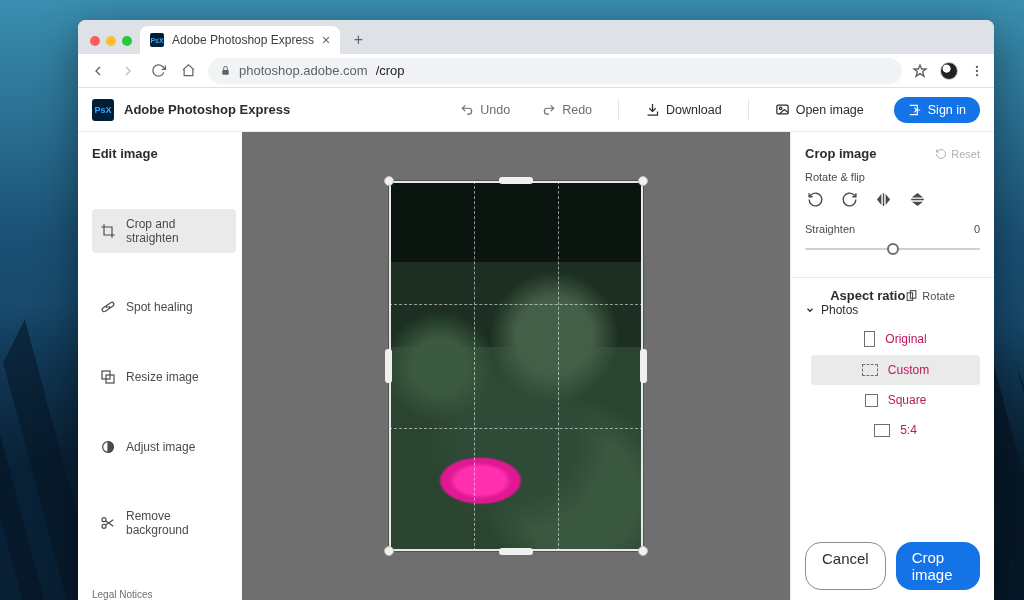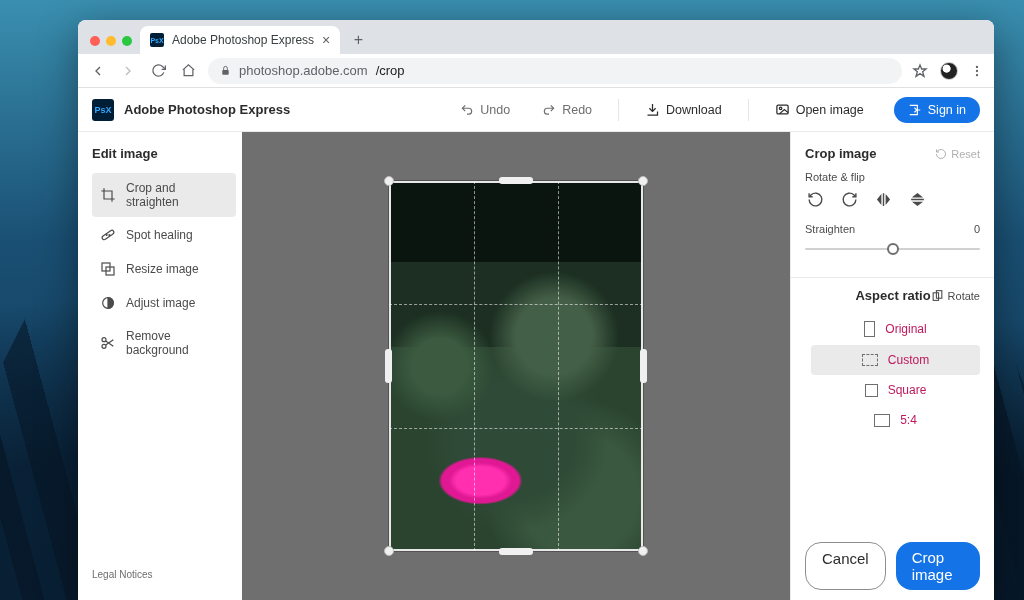--- a/index.html
+++ b/index.html
@@ -40,21 +40,21 @@
 .header-actions { margin-left:auto; display:flex; align-items:center; gap:12px; }
 .hbtn { display:flex; align-items:center; gap:6px; padding:5px 10px; font-size:12.5px; color:#6e6e6e; border-radius:4px; }
 .hbtn.enabled{color:#2c2c2c}
 .divider{width:1px;height:22px;background:#e5e5e5;margin:0 4px}
 .signin-btn { background:#1473e6; color:#fff; padding:6px 14px; border-radius:16px; font-size:12.5px; display:flex; align-items:center; gap:6px; margin-left:8px; }
 
 
 .appbody { flex:1; display:flex; overflow:hidden; }
 
 
-.leftpanel { width: 164px; padding: 14px 6px 14px 14px; display:flex; flex-direction:column; }
+.leftpanel { width: 164px; padding: 14px 6px 14px 14px; display:flex; flex-direction:column;gap:36px; }
 .panel-title { font-size:13px; font-weight:600; color:#2c2c2c; margin-bottom:12px; }
 .tool { display:flex; align-items:center; gap:10px; padding:8px 8px; font-size:12px; color:#4b4b4b; border-radius:4px; margin-bottom:2px; }
 .tool.active{background:#eaeaea}
 .tool .ticon{width:16px;height:16px;display:flex;align-items:center;justify-content:center;color:#4b4b4b}
 .legal { margin-top:auto; font-size:10px; color:#6e6e6e; padding:6px 0; }
 
 
 .canvas { flex:1; background:#6f6f6f; display:flex; align-items:center; justify-content:center; position:relative; }
 .crop-frame { position:relative; width:254px; height:370px; }
 .photo { position:absolute; inset:0; background:
@@ -81,21 +81,21 @@
 .rp-title { font-size:13px; font-weight:600; color:#2c2c2c; }
 .reset { font-size:11px; color:#b0b0b0; display:flex; align-items:center; gap:4px; }
 .sublabel { font-size:11px; color:#4b4b4b; margin-bottom:6px; }
 .rf-row { display:flex; gap:14px; margin-bottom:14px; }
 .rfbtn { width:20px; height:20px; display:flex; align-items:center; justify-content:center; color:#4b4b4b; }
 .slider-row { display:flex; align-items:center; justify-content:space-between; font-size:11px; color:#4b4b4b; }
 .slider { position:relative; height:28px; display:flex; align-items:center; margin-bottom:4px; }
 .slider-track { height:2px; background:#d0d0d0; width:100%; border-radius:1px; }
 .slider-thumb { position:absolute; left:50%; top:50%; transform:translate(-50%,-50%); width:12px; height:12px; border:2px solid #6e6e6e; border-radius:50%; background:#fff; }
 .hr { height:1px; background:#eaeaea; margin:10px -14px; }
-.ar-head { display:flex; align-items:center; justify-content:flex-end; margin-bottom:10px; }
+.ar-head { display:flex; align-items:center; justify-content:center; }
 .rotate-lnk { font-size:11px; color:#4b4b4b; display:flex; gap:4px; align-items:center; }
 .collapser { display:flex; align-items:center; gap:6px; font-size:12px; color:#2c2c2c; margin-bottom:6px; }
 .ar-item { display:flex; align-items:center; gap:10px; font-size:12px; color:#be185d; padding:8px 10px; border-radius:4px; margin-left:6px;justify-content:center; }
 .ar-item.sel { background:#eaeaea; }
 .ar-icon { width:16px; height:12px; border:1.5px solid #6e6e6e; display:inline-block; }
 .footer-btns { margin-top:auto; display:flex; justify-content:flex-end; gap:10px; padding-top:10px; }
 .btn { font-size:15px; padding:7px 16px; border-radius:16px; }
 .btn.secondary { border:1px solid #8e8e8e; color:#2c2c2c; background:#fff; }
 .btn.primary { background:#1473e6; color:#fff; }
 
@@ -357,20 +357,26 @@
         <div class="rp-title">Aspect ratio</div>
         <div class="rotate-lnk">
           <svg width="13" height="13" viewBox="0 0 24 24" fill="none" stroke="currentColor" stroke-width="2">
               <rect x="4" y="7" width="10" height="14"></rect>
               <rect x="10" y="3" width="10" height="14"></rect>
             </svg>
           <span>Rotate</span>
         </div>
       </div>
 
+      <div class="collapser">
+        <svg width="10" height="10" viewBox="0 0 24 24" fill="none" stroke="currentColor" stroke-width="3">
+            <path d="M6 9l6 6 6-6"></path>
+          </svg>
+        <span>Photos</span>
+      </div>
 
       <div class="ar-item">
         <span class="ar-icon" style="width:11px;height:16px"></span>
         <span>Original</span>
       </div>
       <div class="ar-item sel">
         <span class="ar-icon" style="border-style:dashed"></span>
         <span>Custom</span>
       </div>
       <div class="ar-item">

